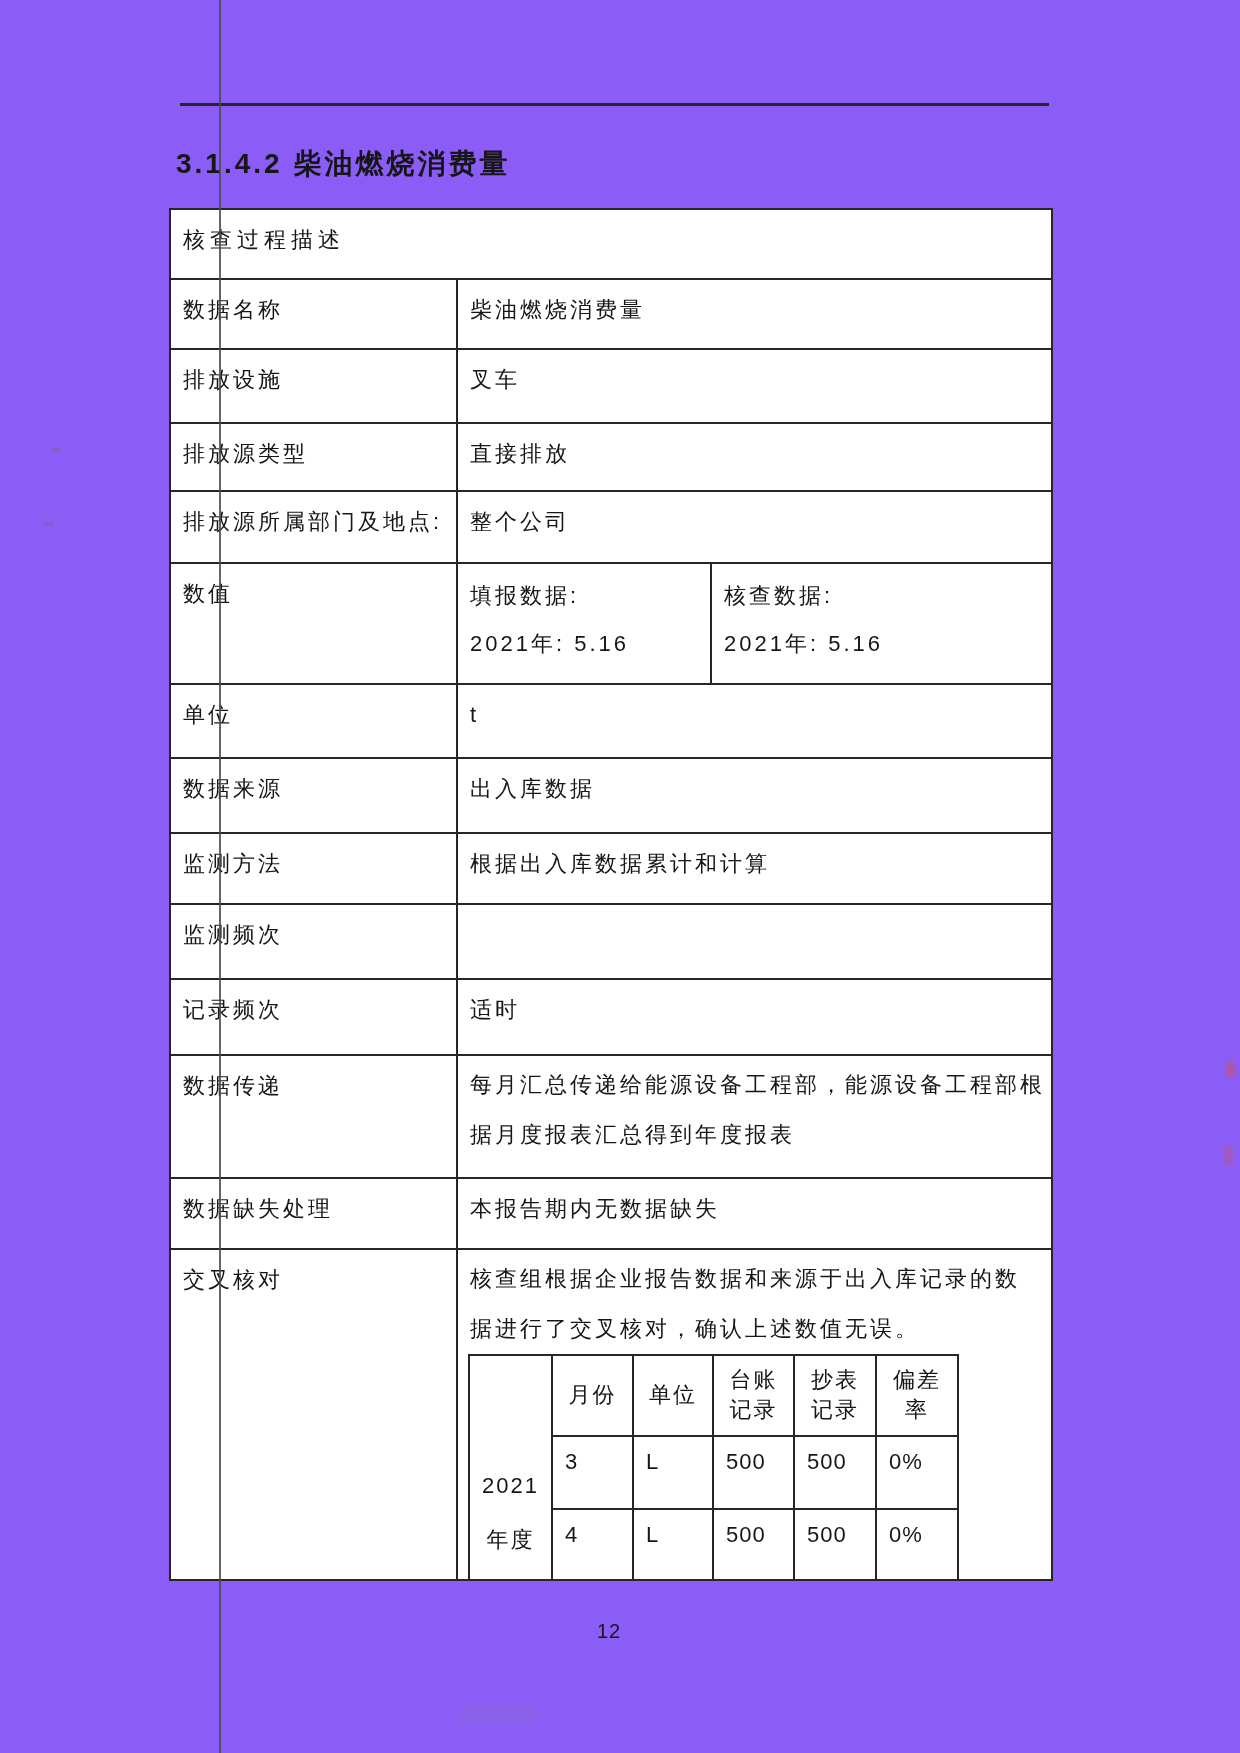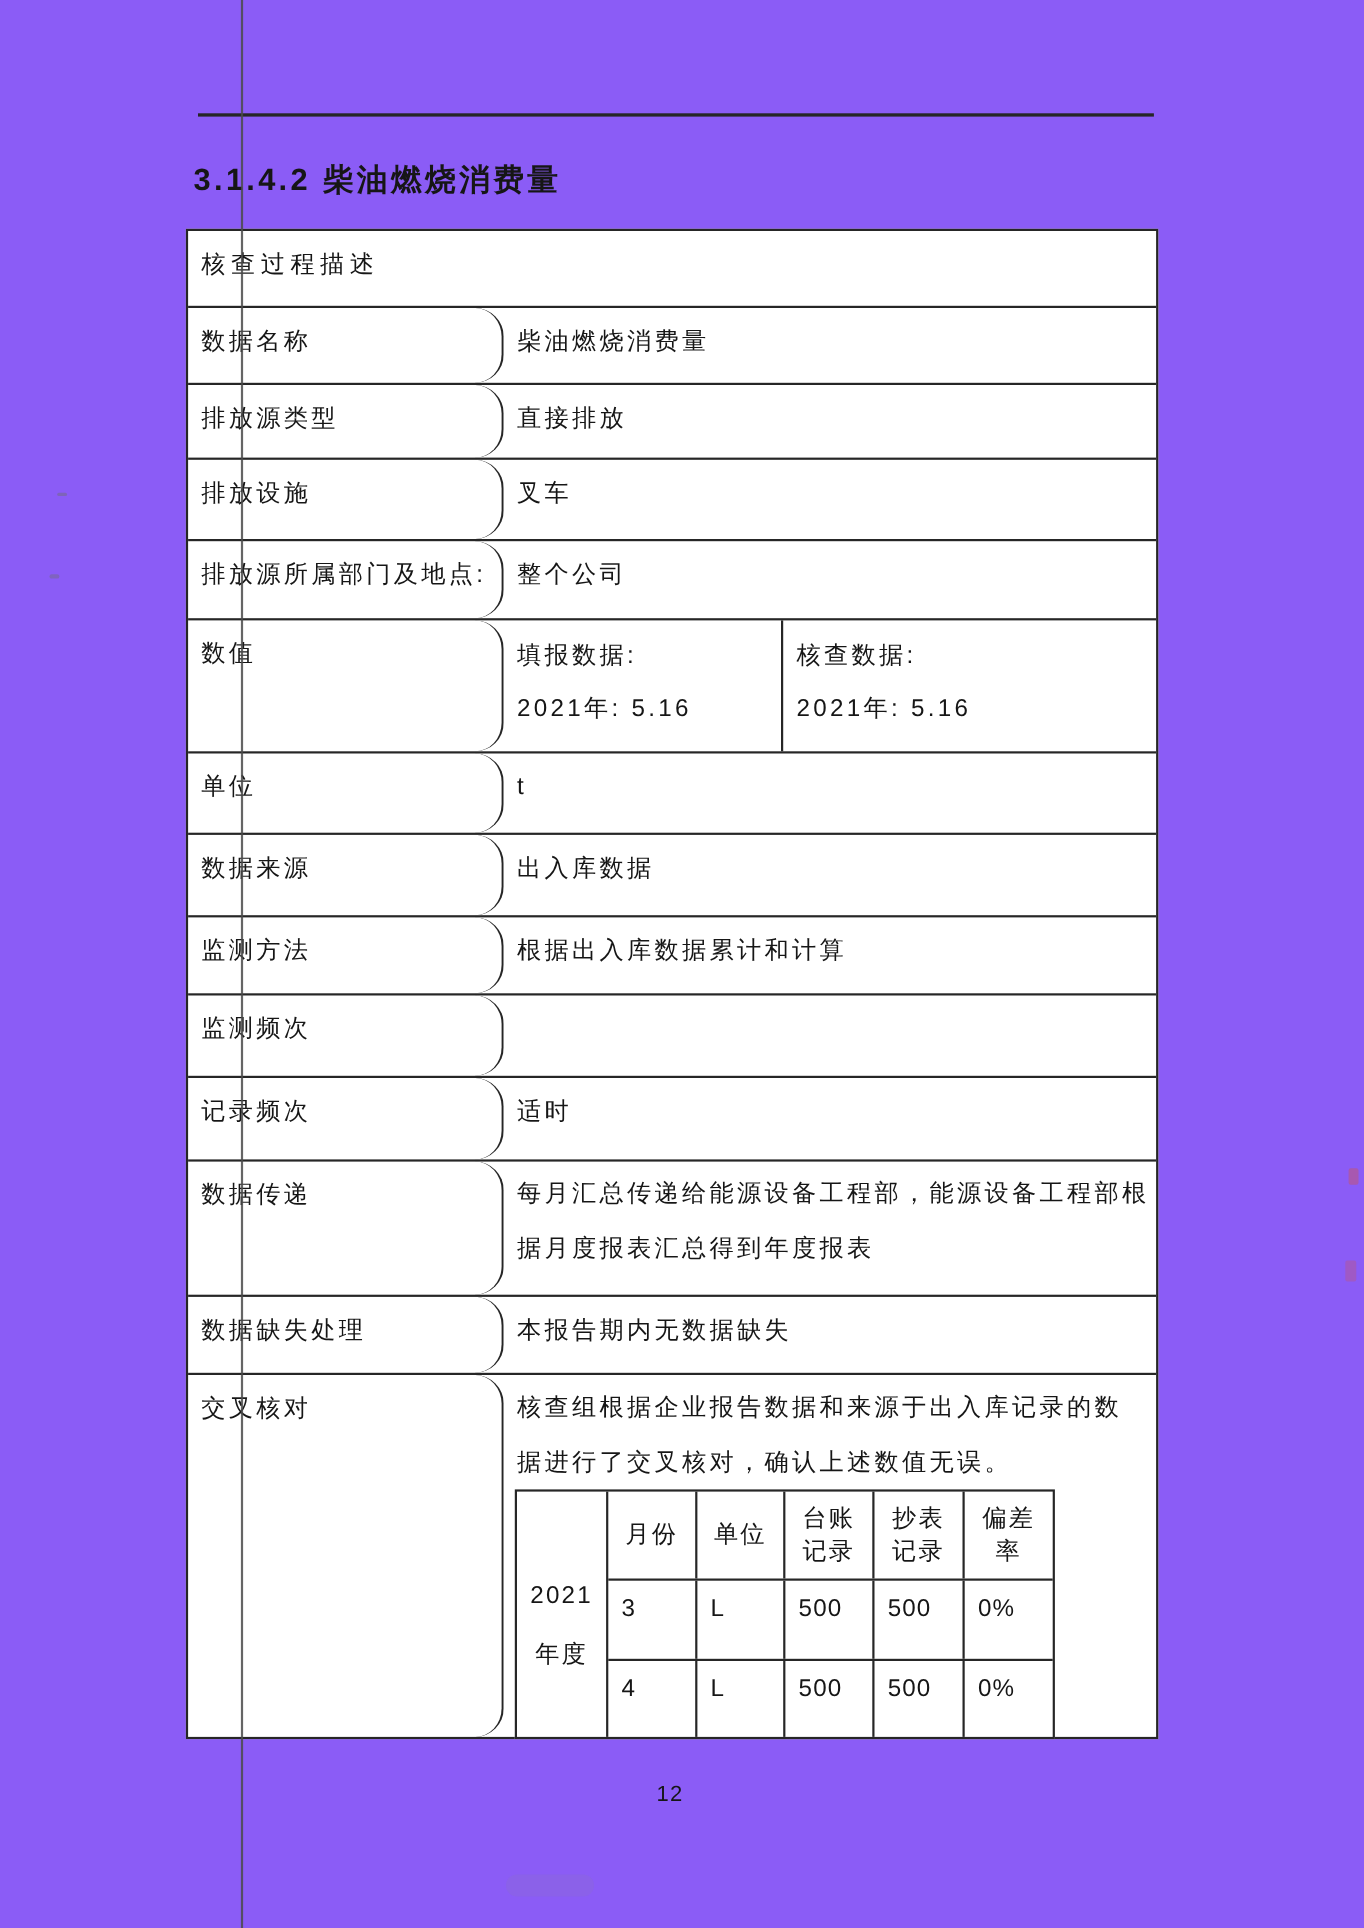--- a/index.html
+++ b/index.html
@@ -13,39 +13,39 @@
   .title{
     position:absolute;left:176px;top:144px;margin:0;
     font-size:28px;font-weight:bold;letter-spacing:3px;line-height:40px;white-space:nowrap;
   }
   .vtable{
     position:absolute;left:169px;top:208px;width:884px;
     border:2px solid #262626;box-sizing:border-box;background:#fff;
   }
   .row{display:flex;box-sizing:border-box;border-top:2px solid #262626;}
   .row:first-child{border-top:none;}
-  .cell{box-sizing:border-box;padding:16px 0 0 12px;font-size:22px;letter-spacing:3px;line-height:28px;border-radius:26px;}
+  .cell{box-sizing:border-box;padding:16px 0 0 12px;font-size:22px;letter-spacing:3px;line-height:28px;}
   .cap{width:100%;letter-spacing:5px;}
   .label{width:287px;flex:none;border-right:2px solid #262626;}
   .value{flex:1;}
   
   .numwrap{flex:1;display:flex;}
   .numcell{box-sizing:border-box;padding:18px 0 0 12px;font-size:22px;letter-spacing:3px;line-height:28px;}
   .numcell.first{width:252px;flex:none;}
   .numcell.second{flex:1;border-left:2px solid #262626;}
   .numval{margin-top:20px;}
   
   .wrapcell{box-sizing:border-box;flex:1;padding:4px 0 0 12px;font-size:22px;letter-spacing:3px;line-height:50px;}
   
   .itable{
     box-sizing:border-box;width:491px;height:227px;margin-left:-2px;
     border:2px solid #262626;display:flex;background:#fff;line-height:normal;
   }
   .ycol{box-sizing:border-box;width:83px;flex:none;border-right:2px solid #262626;
-    display:flex;flex-direction:column;align-items:center;padding-top:80px;
+    display:flex;flex-direction:column;align-items:center;padding-top:116px;
     font-size:22px;letter-spacing:2px;line-height:28px;}
   .ycol .y2{margin-top:26px;}
   .imain{flex:1;display:flex;flex-direction:column;}
   .ihrow{box-sizing:border-box;height:80px;display:flex;}
   .idrow{box-sizing:border-box;display:flex;border-top:2px solid #262626;}
   .idrow.r3{height:75px;}
   .idrow.r4{height:72px;}
   .ihc{box-sizing:border-box;border-left:2px solid #262626;display:flex;flex-direction:column;
     align-items:center;justify-content:center;font-size:22px;letter-spacing:2px;line-height:30px;}
   .ihc:first-child,.idc:first-child{border-left:none;}
@@ -74,28 +74,28 @@
 
     <div class="row" style="height:68px">
       <div class="cell cap">核查过程描述</div>
     </div>
 
     <div class="row" style="height:70px">
       <div class="cell label">数据名称</div>
       <div class="cell value">柴油燃烧消费量</div>
     </div>
 
+    <div class="row" style="height:74px">
+      <div class="cell label">排放设施</div>
+      <div class="cell value">叉车</div>
+    </div>
+
     <div class="row" style="height:68px">
       <div class="cell label">排放源类型</div>
       <div class="cell value">直接排放</div>
-    </div>
-
-    <div class="row" style="height:74px">
-      <div class="cell label">排放设施</div>
-      <div class="cell value">叉车</div>
     </div>
 
     <div class="row" style="height:72px">
       <div class="cell label">排放源所属部门及地点:</div>
       <div class="cell value">整个公司</div>
     </div>
 
     <div class="row" style="height:121px">
       <div class="cell label">数值</div>
       <div class="numwrap">

